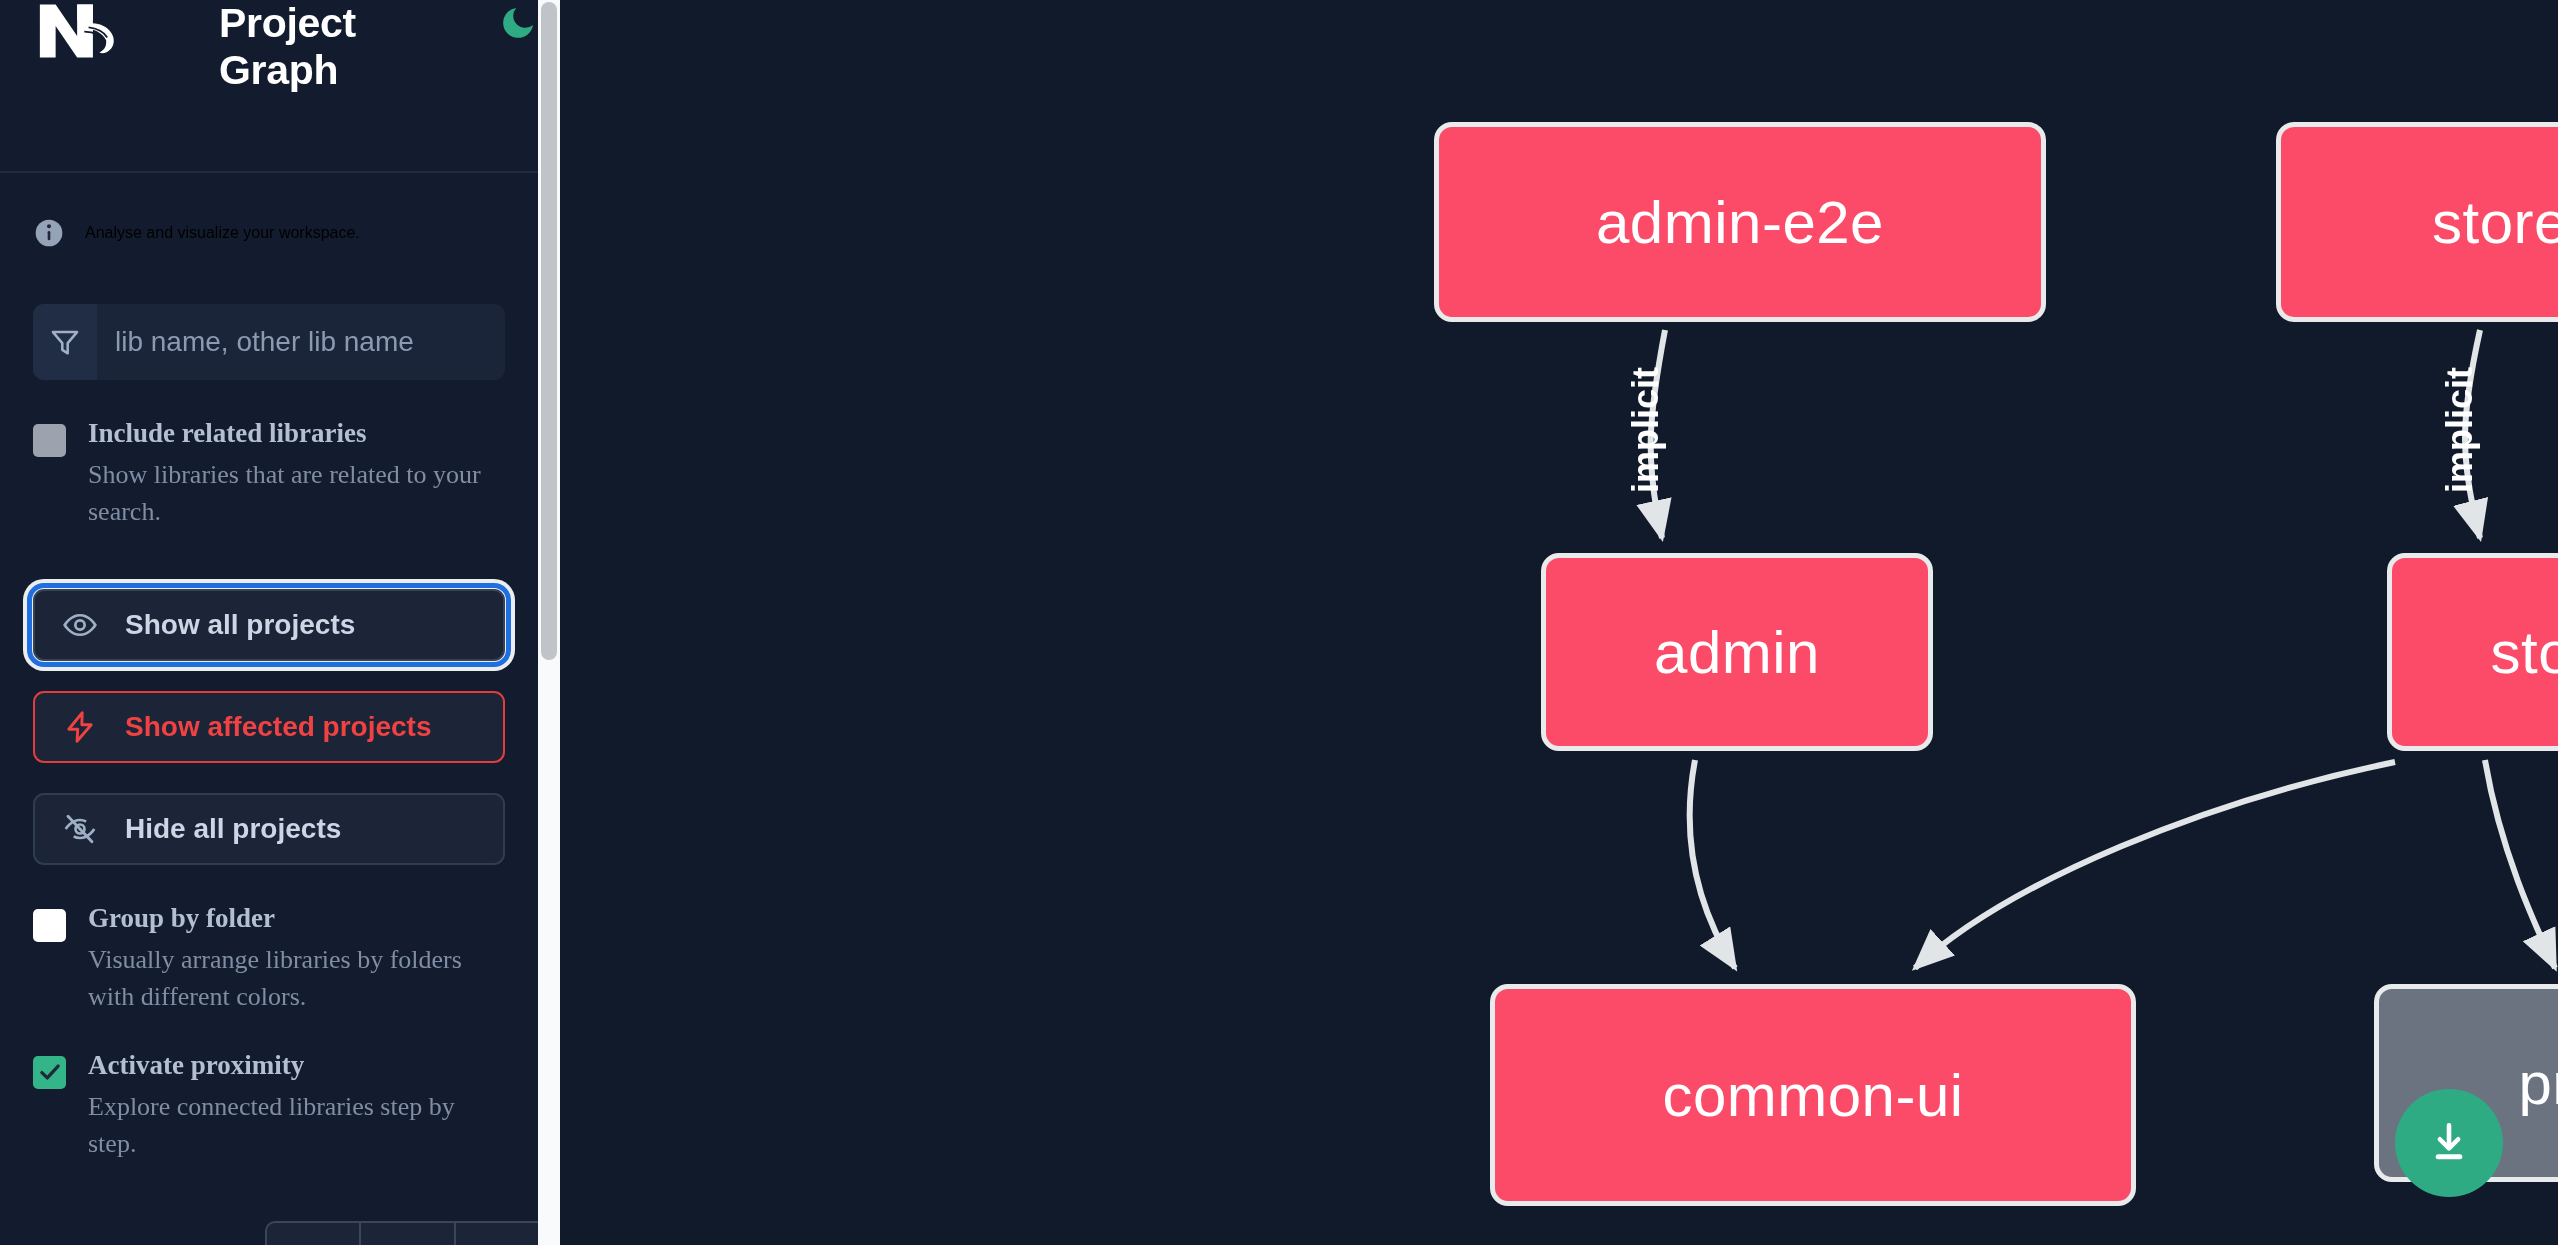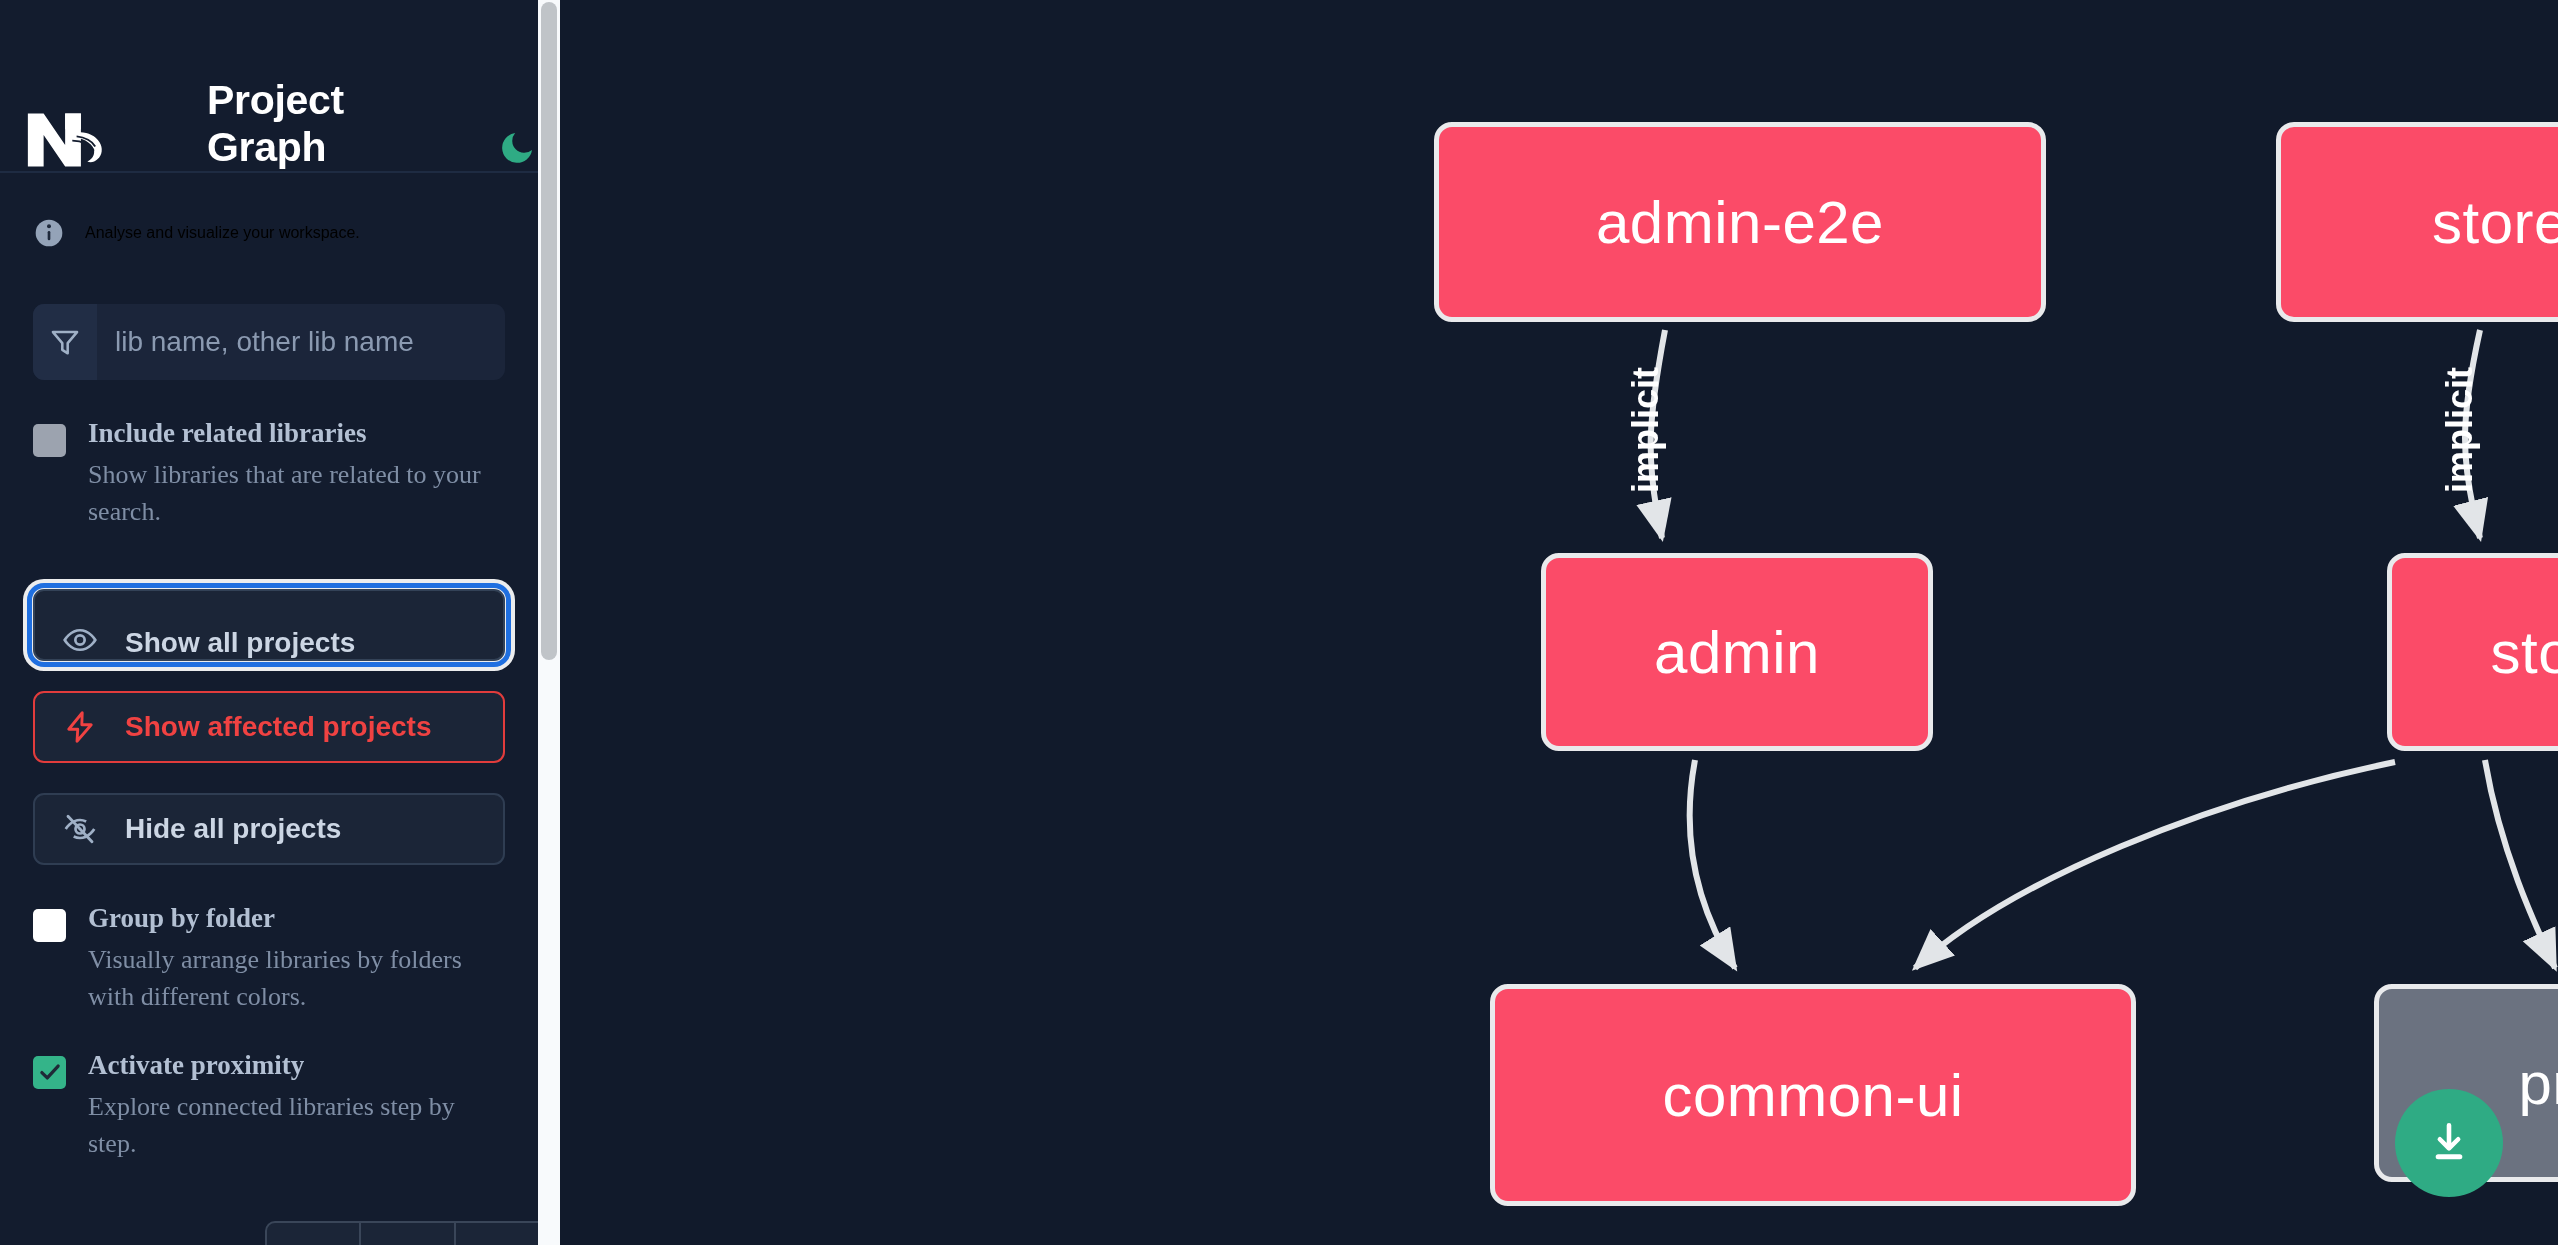--- a/index.html
+++ b/index.html
@@ -27,22 +27,22 @@
     overflow: hidden;
   }
   #sidebar-scroll {
     position: absolute;
     inset: 0 22px 0 0;
     overflow: hidden;
   }
   .sb-header {
     height: 173px;
     display: flex;
-    align-items: flex-end;
-    padding-left: 25px;
+    align-items: flex-start;
+    padding-left: 37px;
     border-bottom: 2px solid #1e2b42;
     gap: 0;
   }
   .nx-logo { width: 86px; height: 62px; flex: 0 0 86px; }
   .sb-title {
     color: #ffffff;
     font-size: 41px;
     font-weight: 700;
     letter-spacing: -0.3px;
     margin-left: 96px;
@@ -138,21 +138,20 @@
     cursor: pointer;
     background: #1b2537;
   }
   .sb-btn .ic { width: 38px; height: 38px; flex: 0 0 38px; display:flex; align-items:center; justify-content:center; }
   .btn-show-all {
     border: 2px solid #334257;
     color: #ccd6e4;
     outline: 5px solid #1f6fe0;
     outline-offset: 1px;
     box-shadow: 0 0 0 10px rgba(255,255,255,0.92);
-    align-items: flex-end;
   }
   .btn-affected {
     border: 2px solid #e23c3c;
     color: #f04242;
   }
   .btn-hide-all {
     border: 2px solid #2f3d52;
     color: #ccd6e4;
   }
 

